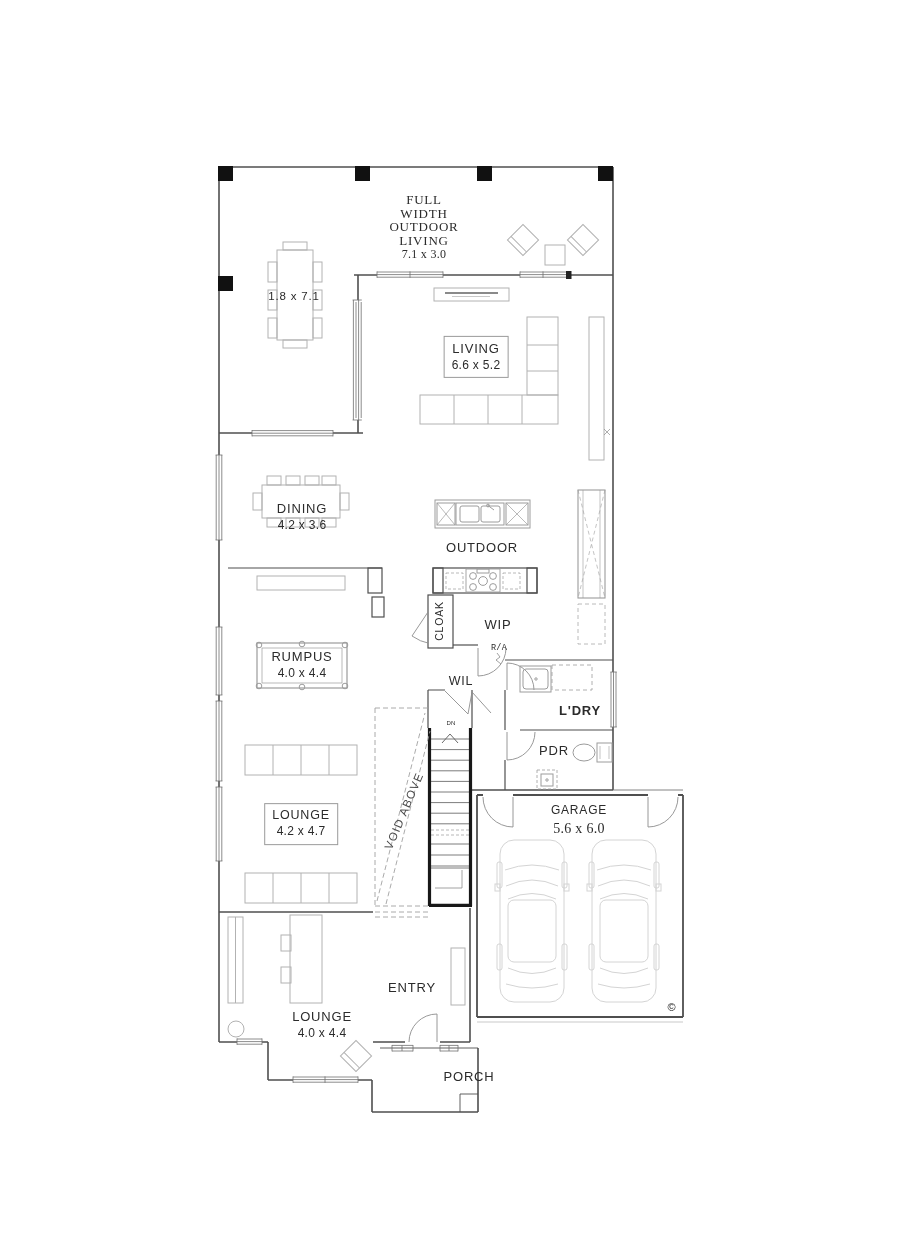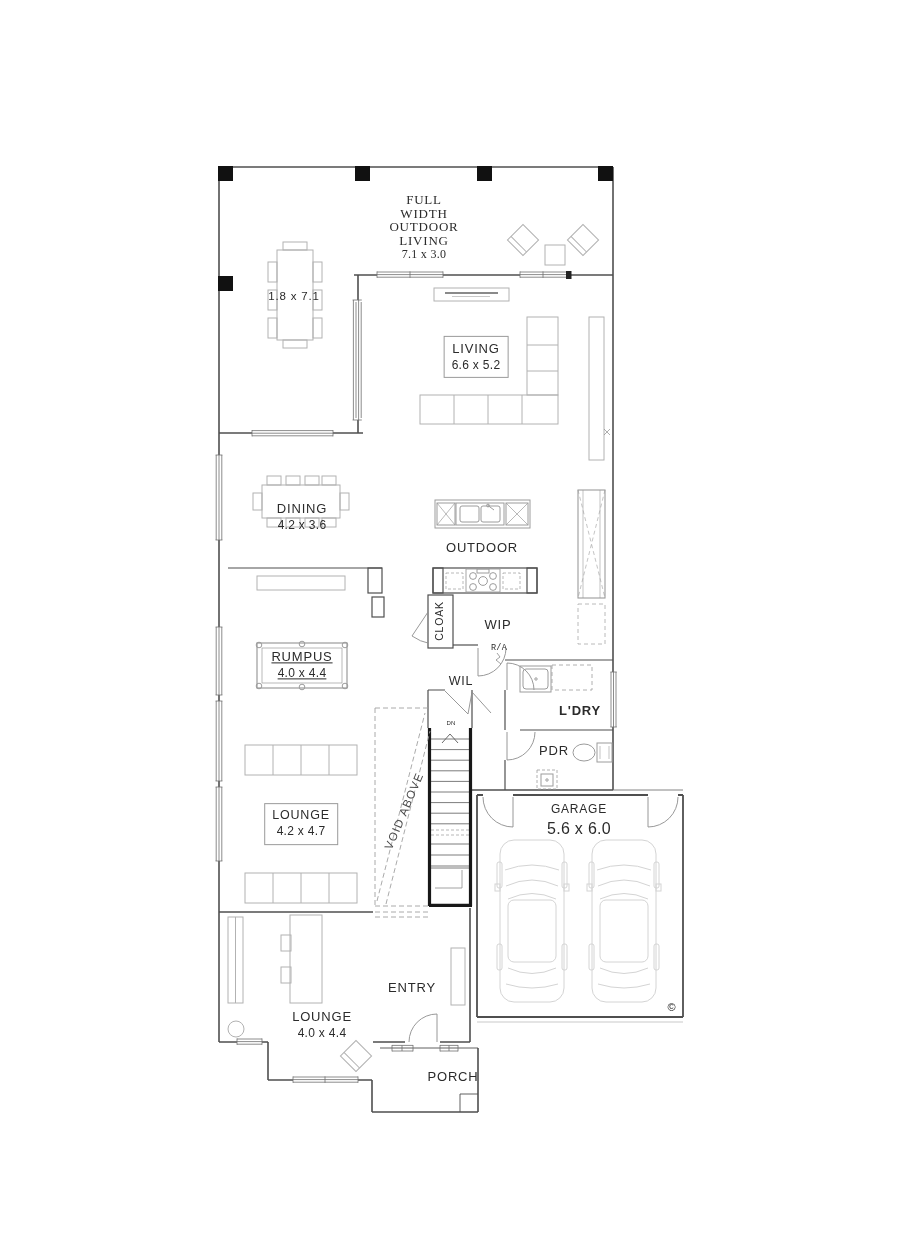--- a/index.html
+++ b/index.html
@@ -14,21 +14,21 @@
     letter-spacing:0.8px;line-height:1.05;
   }
   .sz15{font-size:12px;}
   .sz13{font-size:13px;}
   .sz12{font-size:12.5px;}
   .sz11{font-size:11.5px;}
   .sz10{font-size:10.5px;}
   .sz8{font-size:8.5px;letter-spacing:.3px;}
   .sz6{font-size:6px;letter-spacing:.2px;}
   .dims{font-size:12px;letter-spacing:.3px;margin-top:3px;}
-  .dimsBig{font-size:16px;letter-spacing:.3px;margin-top:5px;}
+  .dimsBig{font-size:14px;letter-spacing:.3px;margin-top:5px;font-family:Liberation Serif, serif;}
   .boxed{
     border:1px solid #9a9a9a;background:#fff;padding:5px 7px 6px 7px;
   }
   .stack div{margin:0;padding:0;font-family:Liberation Serif, serif;}
   .rot90{transform:translate(-50%,-50%) rotate(-90deg);}
   .rotVoid{transform:translate(-50%,-50%) rotate(-67deg);color:#4a4a4a;letter-spacing:1.2px;}
 </style>
 </head>
 <body>
 
@@ -341,21 +341,21 @@
   </div>
 
   <div class="lbl sz13" style="left:482px;top:548px;">OUTDOOR</div>
 
   <div class="lbl sz10 rot90" style="left:440px;top:621px;">CLOAK</div>
 
   <div class="lbl sz13" style="left:498px;top:625px;">WIP</div>
 
   <div class="lbl sz8" style="left:499px;top:648px;font-family:Liberation Mono, monospace;">R/A</div>
 
-  <div class="lbl" style="left:302px;top:665px;text-decoration:underline;">
+  <div class="lbl" style="left:302px;top:665px;">
     <div class="sz13">RUMPUS</div>
     <div class="dims">4.0 x 4.4</div>
   </div>
 
   <div class="lbl sz12" style="left:461px;top:682px;text-align:right;">WIL</div>
 
   <div class="lbl sz6" style="left:451px;top:723px;">DN</div>
 
   <div class="lbl sz13" style="left:580px;top:711px;font-weight:bold;">L'DRY</div>
 
@@ -373,17 +373,17 @@
     <div class="dimsBig">5.6 x 6.0</div>
   </div>
 
   <div class="lbl" style="left:322px;top:1025px;">
     <div class="sz13">LOUNGE</div>
     <div class="dims">4.0 x 4.4</div>
   </div>
 
   <div class="lbl sz13" style="left:412px;top:988px;text-align:center;">ENTRY</div>
 
-  <div class="lbl sz13" style="left:429px;top:1077px;padding-left:48px;">PORCH</div>
+  <div class="lbl sz13" style="left:445px;top:1077px;padding-left:48px;">PORCH</div>
 
   <div class="lbl" style="left:672px;top:1008px;font-size:11px;color:#1a1a1a;">©</div>
 
 </div>
 
 </body></html>

